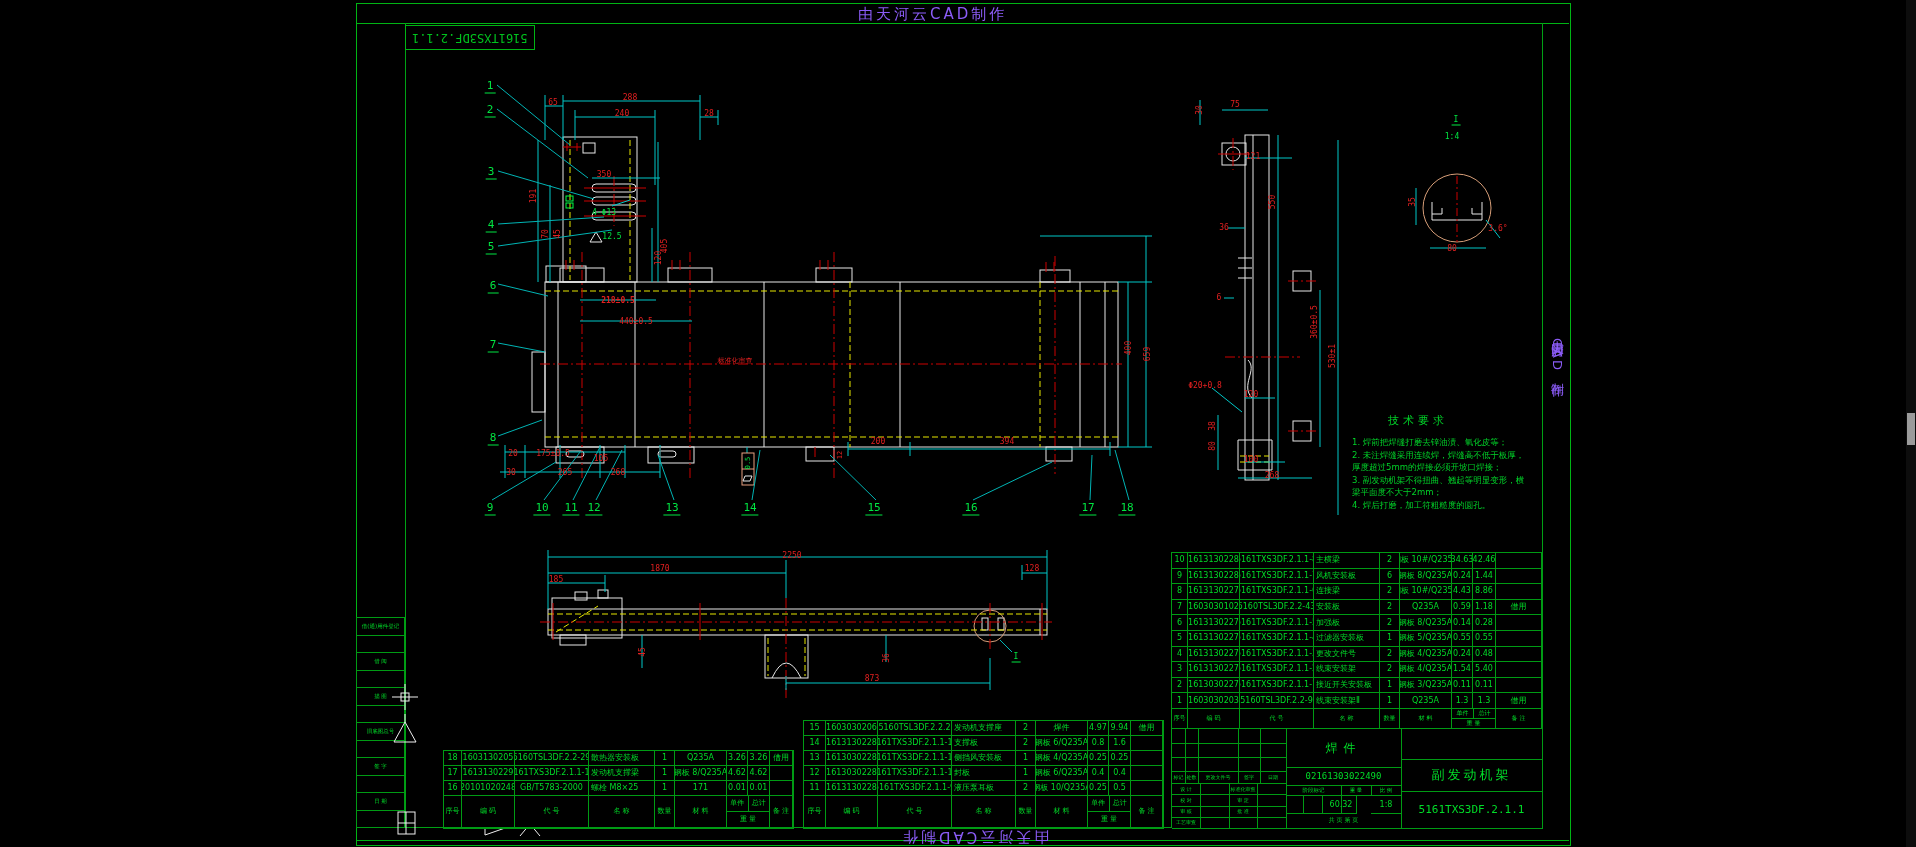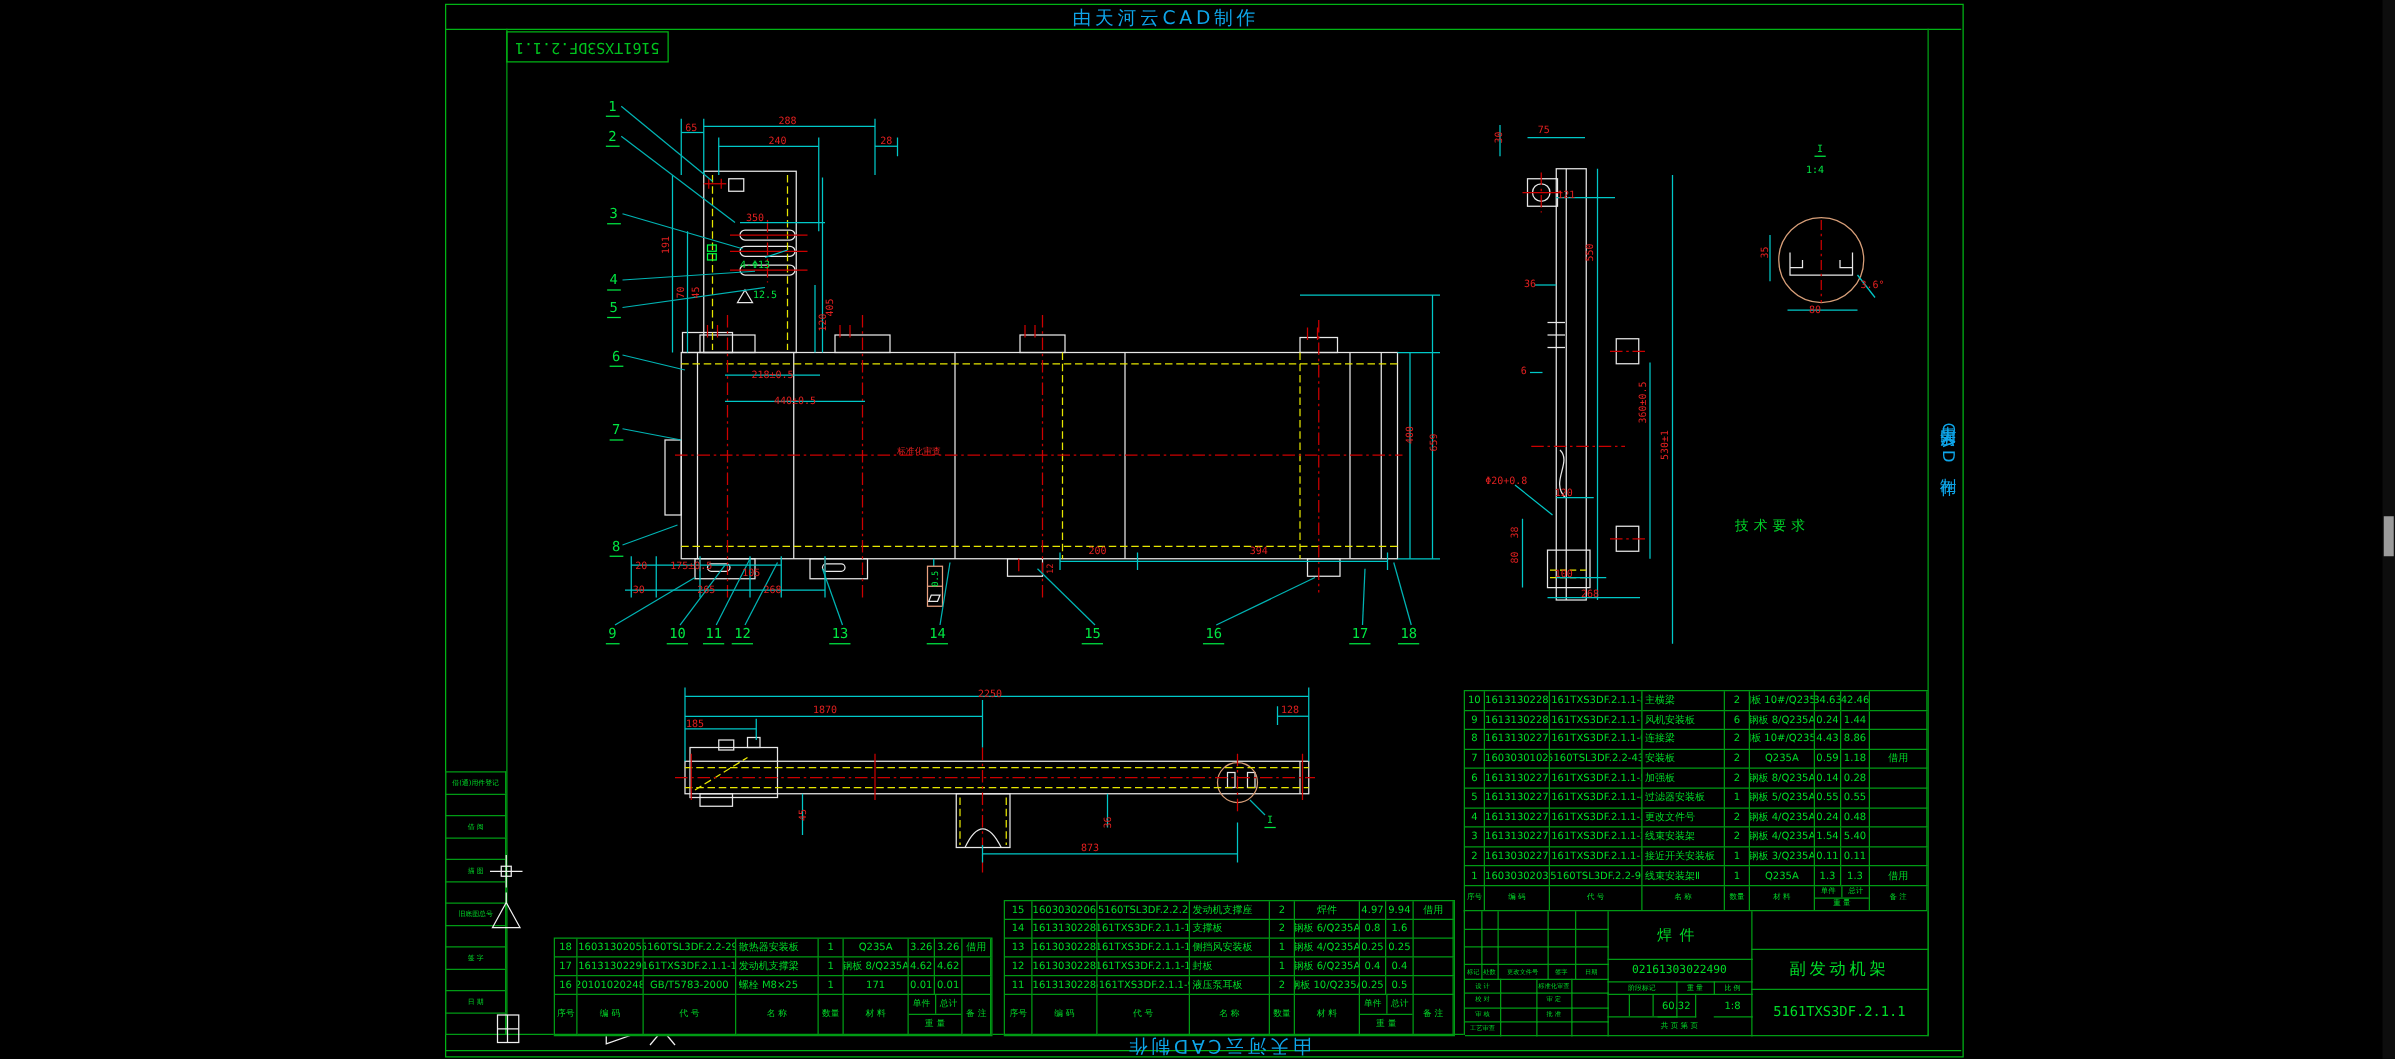--- a/index.html
+++ b/index.html
@@ -8,21 +8,21 @@
   .abs{position:absolute}
   
   .dim{position:absolute;transform:translate(-50%,-50%);color:#e22020;font-size:8px;
     white-space:nowrap;font-family:"DejaVu Sans Mono",monospace;z-index:5}
   .dim.rot{transform:translate(-50%,-50%) rotate(-90deg)}
   .dim.g{color:#00e642}
   .dim.u{border-bottom:1px solid #00e642;padding:0 2px 1px}
   .balloon{position:absolute;transform:translate(-50%,-50%);color:#00e642;font-size:11px;
     font-family:"DejaVu Sans Mono",monospace;border-bottom:1px solid #00e642;padding:0 2px 1px;z-index:5}
   
-  .wm{color:#0ea5e9;letter-spacing:3px;font-size:15px;white-space:nowrap}
+  .wm{color:#8b5cf6;letter-spacing:3px;font-size:15px;white-space:nowrap}
   .wm-side{writing-mode:vertical-rl;letter-spacing:2px;font-size:13px}
   .wm-flip{transform:rotate(180deg)}
   
   .tbl{position:absolute;border:1px solid #009b14;color:#00dc28;font-size:8px;line-height:1;z-index:6;background:#000}
   .trow{display:grid}
   .tcell{border-right:1px solid #009b14;border-bottom:1px solid #009b14;display:flex;align-items:center;
     justify-content:center;overflow:hidden;white-space:nowrap}
   .tcell.nm{justify-content:flex-start;padding-left:2px}
   .hdr .tcell{font-size:7px}
   
@@ -60,20 +60,28 @@
       <div class="mbox" style="height: 16.5px;"></div>
       <div class="mbox" style="height: 16.5px;">旧底图总号</div>
       <div class="mbox" style="height: 16.5px;"></div>
       <div class="mbox" style="height: 16.5px;">签  字</div>
       <div class="mbox" style="height: 16.5px;"></div>
       <div class="mbox" style="height: 16.5px;">日  期</div>
       <div class="mbox" style="height: 16.5px; border-bottom: 1px solid rgb(0, 155, 20);"></div>
     </div>
 
   <div class="tech" style="left:1388px;top:415px;font-size:11px;letter-spacing:4px">技术要求</div>
+  <div class="tech" id="tech-lines" style="left:1352px;top:436px">
+      <div class="">1. 焊前把焊缝打磨去锌油渍、氧化皮等；</div>
+      <div class="">2. 未注焊缝采用连续焊，焊缝高不低于板厚，</div>
+      <div class="">   厚度超过5mm的焊接必须开坡口焊接；</div>
+      <div class="">3. 副发动机架不得扭曲、翘起等明显变形，横</div>
+      <div class="">   梁平面度不大于2mm；</div>
+      <div class="">4. 焊后打磨，加工符粗糙度的圆孔。</div>
+    </div>
 
   <svg class="abs" width="1916" height="847" style="left:0;top:0" xmlns="http://www.w3.org/2000/svg">
 
     <g stroke="#e8e8e8" fill="none" stroke-width="1">
       <rect x="563" y="137" width="74" height="145"></rect>
       <rect x="583" y="143" width="12" height="10"></rect>
       <rect x="592" y="184" width="44" height="8" rx="4"></rect>
       <rect x="592" y="197" width="44" height="8" rx="4"></rect>
       <rect x="592" y="212" width="44" height="8" rx="4"></rect>
       <rect x="545" y="282" width="573" height="165"></rect>
@@ -346,21 +354,21 @@
       <span class="dim" style="left: 622px; top: 113px;">240</span>
       <span class="dim" style="left: 709px; top: 113px;">28</span>
       <span class="dim rot" style="left: 533px; top: 196px;">191</span>
       <span class="dim" style="left: 604px; top: 174px;">350</span>
       <span class="dim rot" style="left: 545px; top: 234px;">70</span>
       <span class="dim rot" style="left: 557px; top: 234px;">45</span>
       <span class="dim rot" style="left: 664px; top: 246px;">405</span>
       <span class="dim rot" style="left: 658px; top: 258px;">120</span>
       <span class="dim g" style="left: 604px; top: 212px;">4-Φ13</span>
       <span class="dim g" style="left: 612px; top: 236px;">12.5</span>
-      <span class="dim" style="left: 618px; top: 300px;">218±0.5</span>
+      <span class="dim" style="left: 618px; top: 300px; font-weight: bold;">218±0.5</span>
       <span class="dim" style="left: 636px; top: 321px;">440±0.5</span>
       <span class="dim" style="left: 735px; top: 361px; font-size: 7px;">标准化审查</span>
       <span class="dim" style="left: 513px; top: 453px;">20</span>
       <span class="dim" style="left: 553px; top: 453px;">175±0.5</span>
       <span class="dim" style="left: 511px; top: 472px;">30</span>
       <span class="dim" style="left: 565px; top: 472px;">265</span>
       <span class="dim" style="left: 601px; top: 458px;">105</span>
       <span class="dim" style="left: 618px; top: 472px;">268</span>
       <span class="dim" style="left: 878px; top: 441px;">200</span>
       <span class="dim" style="left: 1007px; top: 441px;">394</span>

